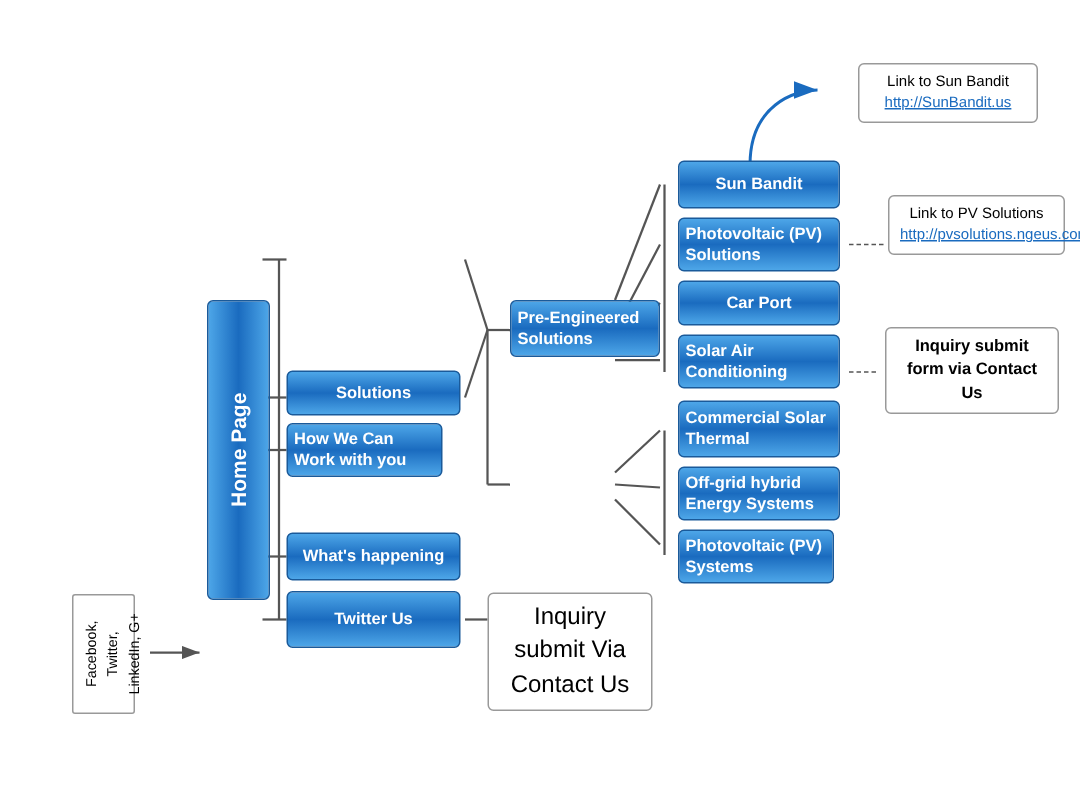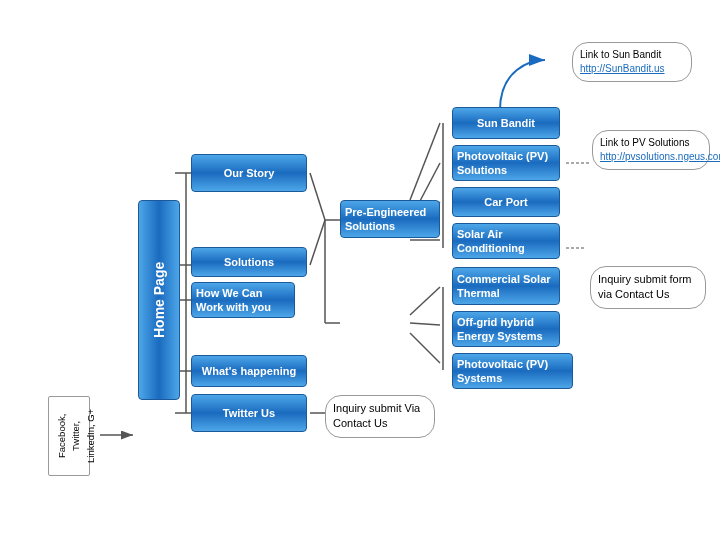--- a/index.html
+++ b/index.html
@@ -45,24 +45,25 @@
       border: 1px solid #1a5a9a;
       writing-mode: vertical-rl;
       text-orientation: mixed;
       transform: rotate(180deg);
       line-height: 1.3;
     }
     .callout {
       position: absolute;
       background: #fff;
       border: 1.5px solid #999;
-      border-radius: 16px;
+      border-radius: 4px;
       font-size: 10px;
       padding: 5px 7px;
       line-height: 1.4;
+      text-align: center;
     }
     .callout a {
       color: #1a6bbf;
       text-decoration: underline;
     }
     .social-box {
       position: absolute;
       background: #fff;
       border: 1.5px solid #999;
       border-radius: 2px;
@@ -144,21 +145,20 @@
         <polygon points="0 0, 8 3, 0 6" fill="#1a6bbf"></polygon>
       </marker>
       <marker id="arrowhead2" markerWidth="8" markerHeight="6" refX="8" refY="3" orient="auto">
         <polygon points="0 0, 8 3, 0 6" fill="#555"></polygon>
       </marker>
     </defs>
   </svg>
 
   <div class="node-home" style="left:138px; top:200px; width:42px; height:200px;">Home Page</div>
 
-  <div class="node" style="left:191px; top:154px; width:116px; height:38px;">Our Story</div>
 
   <div class="node" style="left:191px; top:247px; width:116px; height:30px;">Solutions</div>
 
   <div class="node" style="left:191px; top:282px; width:104px; height:36px;">How We Can Work with you</div>
 
   <div class="node" style="left:191px; top:355px; width:116px; height:32px;">What's happening</div>
 
   <div class="node" style="left:191px; top:394px; width:116px; height:38px;">Twitter Us</div>
 
   <div class="node" style="left:340px; top:200px; width:100px; height:38px;">Pre-Engineered Solutions</div>
@@ -169,37 +169,37 @@
   <div class="node" style="left:452px; top:145px; width:108px; height:36px;">Photovoltaic (PV) Solutions</div>
 
   <div class="node" style="left:452px; top:187px; width:108px; height:30px;">Car Port</div>
 
   <div class="node" style="left:452px; top:223px; width:108px; height:36px;">Solar Air Conditioning</div>
 
   <div class="node" style="left:452px; top:267px; width:108px; height:38px;">Commercial Solar Thermal</div>
 
   <div class="node" style="left:452px; top:311px; width:108px; height:36px;">Off-grid hybrid Energy Systems</div>
 
-  <div class="node" style="left:452px; top:353px; width:121px; height:36px;">Photovoltaic (PV) Systems</div>
+  <div class="node" style="left:452px; top:353px; width:104px; height:36px;">Photovoltaic (PV) Systems</div>
 
   <div class="callout" style="left:572px; top:42px; width:120px;">
     <span>Link to Sun Bandit</span><br>
     <a href="#">http://SunBandit.us</a>
   </div>
 
   <div class="callout" style="left:592px; top:130px; width:118px;">
     <span>Link to PV Solutions</span><br>
     <a href="#">http://pvsolutions.ngeus.com/Home.aspx</a>
   </div>
 
-  <div class="callout" style="left:590px; top:218px; width:116px; font-size:11px; font-weight:normal;margin-top:48px;">
+  <div class="callout" style="left:590px; top:218px; width:116px; font-size:11px; font-weight:bold;">
     <span>Inquiry submit form via Contact Us</span>
   </div>
 
-  <div class="callout" style="left:325px; top:395px; width:110px; font-size:11px;">
+  <div class="callout" style="left:325px; top:395px; width:110px; font-size:16px;">
     <span>Inquiry submit Via Contact Us</span>
   </div>
 
   <div class="social-box" style="left:48px; top:396px; width:42px; height:80px;">
     <span>Facebook, Twitter, LinkedIn, G+</span>
   </div>
 
 </div>
 
 </body></html>

